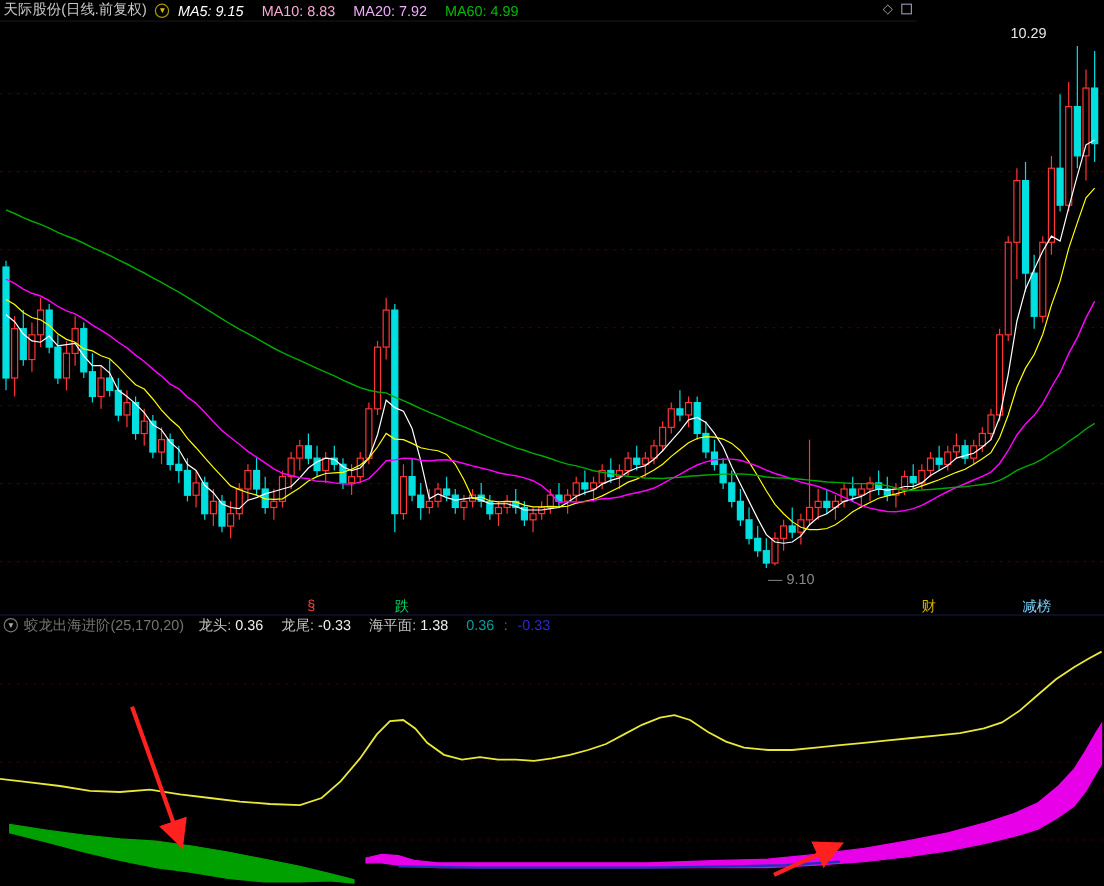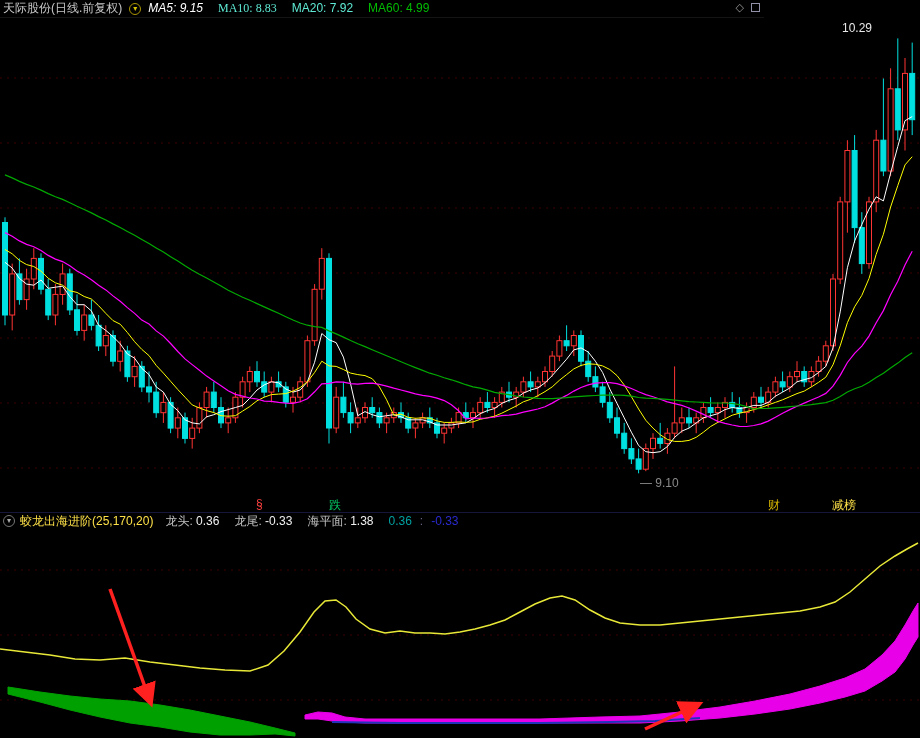--- a/index.html
+++ b/index.html
@@ -32,32 +32,32 @@
   .main-chart svg, .ind-panel svg { position:absolute; top:0; left:0; }
   .price-label { position:absolute; white-space:nowrap; }
   .high-label { left:842px; top:3px; color:#e8e8e8; }
   .low-label  { left:640px; top:458px; color:#8a8a8a; }
   .annot { position:absolute; top:479px; white-space:nowrap; }
   .ind-header {
     position:absolute; top:512px; left:0; width:920px; height:17px;
     display:flex; align-items:center; background:#000;
     border-top:1px solid #16163a;
   }
-  .ind-name { color:#fde047; margin-right:12px; white-space:nowrap;text-align:center; }
+  .ind-name { color:#737373; margin-right:12px; white-space:nowrap;text-align:center; }
   .ind-field { margin-right:15px; white-space:nowrap; }
   .ind-extra { margin-right:8px; white-space:nowrap; }
   .ind-panel { position:absolute; top:529px; left:0; width:920px; height:209px; }
 </style>
 </head>
 <body>
 
 <div class="topbar">
   <span class="title">天际股份(日线.前复权)</span>
   <span class="circle-icon yellow">▾</span>
-  <span id="ma-labels"><span class="ma" style="color: rgb(255, 255, 255); font-style: italic;">MA5: 9.15</span><span class="ma" style="color: #5eead4; font-family: Liberation Serif, serif;">MA10: 8.83</span><span class="ma" style="color: #5eead4;">MA20: 7.92</span><span class="ma" style="color: rgb(0, 187, 0);">MA60: 4.99</span></span>
+  <span id="ma-labels"><span class="ma" style="color: rgb(255, 255, 255); font-style: italic;">MA5: 9.15</span><span class="ma" style="color: #f9a8d4;">MA10: 8.83</span><span class="ma" style="color: #f0abfc;">MA20: 7.92</span><span class="ma" style="color: rgb(0, 187, 0);">MA60: 4.99</span></span>
   <div class="topbar-right">
     <span class="diamond">◇</span>
     <span class="sq-icon"></span>
   </div>
 </div>
 
 <div class="main-chart">
   <svg id="main-svg" width="920" height="494">
       <line x1="0" y1="60" x2="920" y2="60" stroke="#3f0000" stroke-width="1" stroke-dasharray="2,5"></line>
       <line x1="0" y1="125" x2="920" y2="125" stroke="#3f0000" stroke-width="1" stroke-dasharray="2,5"></line>
@@ -326,21 +326,21 @@
       <polyline points="5.0,231.5 12.2,235.8 19.4,242.4 26.6,246.6 33.8,248.5 41.0,253.2 48.2,260.2 55.4,264.8 62.6,267.2 69.8,272.8 77.0,274.4 84.2,278.5 91.4,281.0 98.6,287.7 105.8,295.4 113.0,302.6 120.2,306.2 127.4,314.5 134.6,323.7 141.8,331.4 149.0,337.6 156.2,347.4 163.4,355.1 170.6,363.3 177.8,371.5 185.0,379.2 192.2,386.9 199.4,390.0 206.6,392.6 213.8,394.6 221.0,397.7 228.2,398.2 235.4,397.7 242.6,393.1 249.8,388.5 257.0,382.8 264.2,379.2 271.4,376.6 278.6,376.1 285.8,375.6 293.0,373.1 300.2,369.5 307.4,363.8 314.6,354.5 321.8,343.2 329.0,347.9 336.2,348.4 343.4,351.5 350.6,355.1 357.8,356.6 365.0,357.6 372.2,360.7 379.4,368.9 386.6,381.8 393.8,397.2 401.0,396.2 408.2,399.3 415.4,400.3 422.6,399.8 429.8,400.3 437.0,402.9 444.2,404.4 451.4,404.4 458.6,403.9 465.8,404.4 473.0,403.9 480.2,401.3 487.4,399.8 494.6,398.2 501.8,395.2 509.0,391.6 516.2,388.0 523.4,383.8 530.6,381.3 537.8,377.7 545.0,373.6 552.2,368.9 559.4,362.3 566.6,356.6 573.8,350.9 581.0,347.4 588.2,345.8 595.4,346.3 602.6,347.9 609.8,351.5 617.0,357.6 624.2,366.9 631.4,378.7 638.6,391.0 645.8,402.3 653.0,410.1 660.2,416.7 667.4,421.4 674.6,423.4 681.8,423.4 689.0,422.4 696.2,419.3 703.4,414.2 710.6,408.5 717.8,404.4 725.0,400.8 732.2,397.2 739.4,395.2 746.6,393.6 753.8,391.6 761.0,389.5 768.2,386.9 775.4,384.4 782.6,381.8 789.8,378.7 797.0,375.6 804.2,373.1 811.4,368.9 818.6,364.3 825.8,359.2 833.0,346.8 840.2,327.8 847.4,304.7 854.6,288.8 861.8,277.4 869.0,260.5 876.2,236.3 883.4,216.3 890.6,189.0 897.8,167.5 905.0,146.9 912.2,138.7" fill="none" stroke="#ffff00" stroke-width="1"></polyline>
       <polyline points="5.0,214.6 12.2,218.2 19.4,222.9 26.6,226.4 33.8,228.7 41.0,232.5 48.2,237.4 55.4,241.1 62.6,243.6 69.8,247.8 77.0,252.9 84.2,257.1 91.4,261.7 98.6,267.2 105.8,271.9 113.0,277.9 120.2,283.2 127.4,289.6 134.6,295.4 141.8,302.1 149.0,306.0 156.2,312.9 163.4,318.1 170.6,325.5 177.8,333.5 185.0,340.9 192.2,346.6 199.4,352.2 206.6,358.1 213.8,363.0 221.0,367.7 228.2,372.8 235.4,376.4 242.6,378.2 249.8,380.0 257.0,381.0 264.2,383.1 271.4,383.3 278.6,384.4 285.8,385.1 293.0,385.4 300.2,383.8 307.4,380.8 314.6,373.8 321.8,365.9 329.0,365.3 336.2,363.8 343.4,364.1 350.6,365.6 357.8,366.1 365.0,365.3 372.2,365.1 379.4,366.4 386.6,368.2 393.8,370.2 401.0,372.0 408.2,373.8 415.4,375.9 422.6,377.4 429.8,378.4 437.0,380.2 444.2,382.6 451.4,386.7 458.6,392.8 465.8,400.8 473.0,400.0 480.2,400.3 487.4,400.0 494.6,399.0 501.8,397.7 509.0,397.2 516.2,396.2 523.4,394.1 530.6,392.6 537.8,391.0 545.0,388.7 552.2,385.1 559.4,381.0 566.6,377.4 573.8,373.1 581.0,369.5 588.2,366.9 595.4,365.1 602.6,364.6 609.8,364.6 617.0,365.6 624.2,367.9 631.4,370.5 638.6,373.8 645.8,376.6 653.0,378.7 660.2,381.3 667.4,383.8 674.6,385.6 681.8,387.4 689.0,390.0 696.2,393.1 703.4,396.4 710.6,399.8 717.8,403.4 725.0,405.4 732.2,407.0 739.4,408.3 746.6,408.5 753.8,407.5 761.0,405.9 768.2,403.1 775.4,399.3 782.6,395.2 789.8,391.6 797.0,388.2 804.2,385.1 811.4,382.0 818.6,379.0 825.8,375.4 833.0,368.2 840.2,357.4 847.4,344.5 854.6,335.3 861.8,328.1 869.0,318.1 876.2,304.7 883.4,292.6 890.6,276.7 897.8,263.3 905.0,246.9 912.2,233.2" fill="none" stroke="#ff00ff" stroke-width="1.2"></polyline>
       <polyline points="5.0,156.9 12.2,159.9 19.4,163.4 26.6,166.4 33.8,169.0 41.0,172.1 48.2,175.6 55.4,178.7 62.6,181.4 69.8,184.7 77.0,188.3 84.2,191.5 91.4,194.9 98.6,198.6 105.8,202.0 113.0,205.9 120.2,209.5 127.4,213.5 134.6,217.3 141.8,221.4 149.0,225.5 156.2,229.9 163.4,234.1 170.6,238.7 177.8,243.1 185.0,247.8 192.2,252.2 199.4,256.3 206.6,260.0 213.8,264.0 221.0,268.1 228.2,272.2 235.4,275.8 242.6,279.2 249.8,282.3 257.0,285.6 264.2,288.9 271.4,292.1 278.6,295.3 285.8,298.7 293.0,302.0 300.2,305.0 307.4,307.2 314.6,308.6 321.8,309.4 329.0,312.9 336.2,315.9 343.4,319.1 350.6,322.5 357.8,325.7 365.0,328.6 372.2,331.7 379.4,334.8 386.6,337.8 393.8,340.7 401.0,343.7 408.2,346.7 415.4,349.6 422.6,352.4 429.8,355.2 437.0,357.2 444.2,359.8 451.4,361.8 458.6,364.1 465.8,366.7 473.0,368.8 480.2,370.2 487.4,372.1 494.6,374.3 501.8,375.6 509.0,376.7 516.2,378.0 523.4,379.0 530.6,379.6 537.8,380.4 545.0,380.6 552.2,380.7 559.4,380.1 566.6,379.7 573.8,378.9 581.0,378.4 588.2,377.8 595.4,377.5 602.6,377.1 609.8,377.1 617.0,377.0 624.2,377.3 631.4,378.2 638.6,379.5 645.8,380.2 653.0,380.4 660.2,380.8 667.4,381.4 674.6,382.1 681.8,382.9 689.0,383.6 696.2,384.0 703.4,384.4 710.6,384.9 717.8,385.0 725.0,385.0 732.2,385.5 739.4,386.7 746.6,388.6 753.8,391.0 761.0,390.5 768.2,390.4 775.4,389.9 782.6,389.3 789.8,388.6 797.0,388.0 804.2,387.5 811.4,386.7 818.6,385.7 825.8,384.6 833.0,382.3 840.2,378.5 847.4,374.0 854.6,370.8 861.8,368.2 869.0,364.3 876.2,359.5 883.4,355.3 890.6,349.9 897.8,345.1 905.0,339.5 912.2,334.8" fill="none" stroke="#00aa00" stroke-width="1.2"></polyline>
     </svg>
   <div class="price-label high-label">10.29</div>
   <div class="price-label low-label"><span>—</span> <span>9.10</span></div>
   <div id="annots">
       <div class="annot" style="left: 256px; color: rgb(255, 64, 64);">§</div>
       <div class="annot" style="left: 329px; color: rgb(0, 204, 102);">跌</div>
       <div class="annot" style="left: 768px; color: rgb(212, 180, 0);">财</div>
-      <div class="annot" style="left: 832px; color: #fde047;">减榜</div>
+      <div class="annot" style="left: 852px; color: #7dd3fc;">减榜</div>
     </div>
 </div>
 
 <div class="ind-header">
   <span class="circle-icon gray">▾</span>
   <span class="ind-name">蛟龙出海进阶(25,170,20)</span>
   <span id="ind-fields"><span class="ind-field"><span style="color: rgb(192, 192, 192);">龙头: </span><span style="color: rgb(240, 240, 240);">0.36</span></span><span class="ind-field"><span style="color: rgb(192, 192, 192);">龙尾: </span><span style="color: rgb(240, 240, 240);">-0.33</span></span><span class="ind-field"><span style="color: rgb(192, 192, 192);">海平面: </span><span style="color: rgb(240, 240, 240);">1.38</span></span><span class="ind-extra" style="color: rgb(0, 160, 160);">0.36</span><span class="ind-extra" style="color: rgb(102, 102, 136);">:</span><span class="ind-extra" style="color: rgb(42, 42, 208);">-0.33</span></span>
 </div>
 
 <div class="ind-panel">

